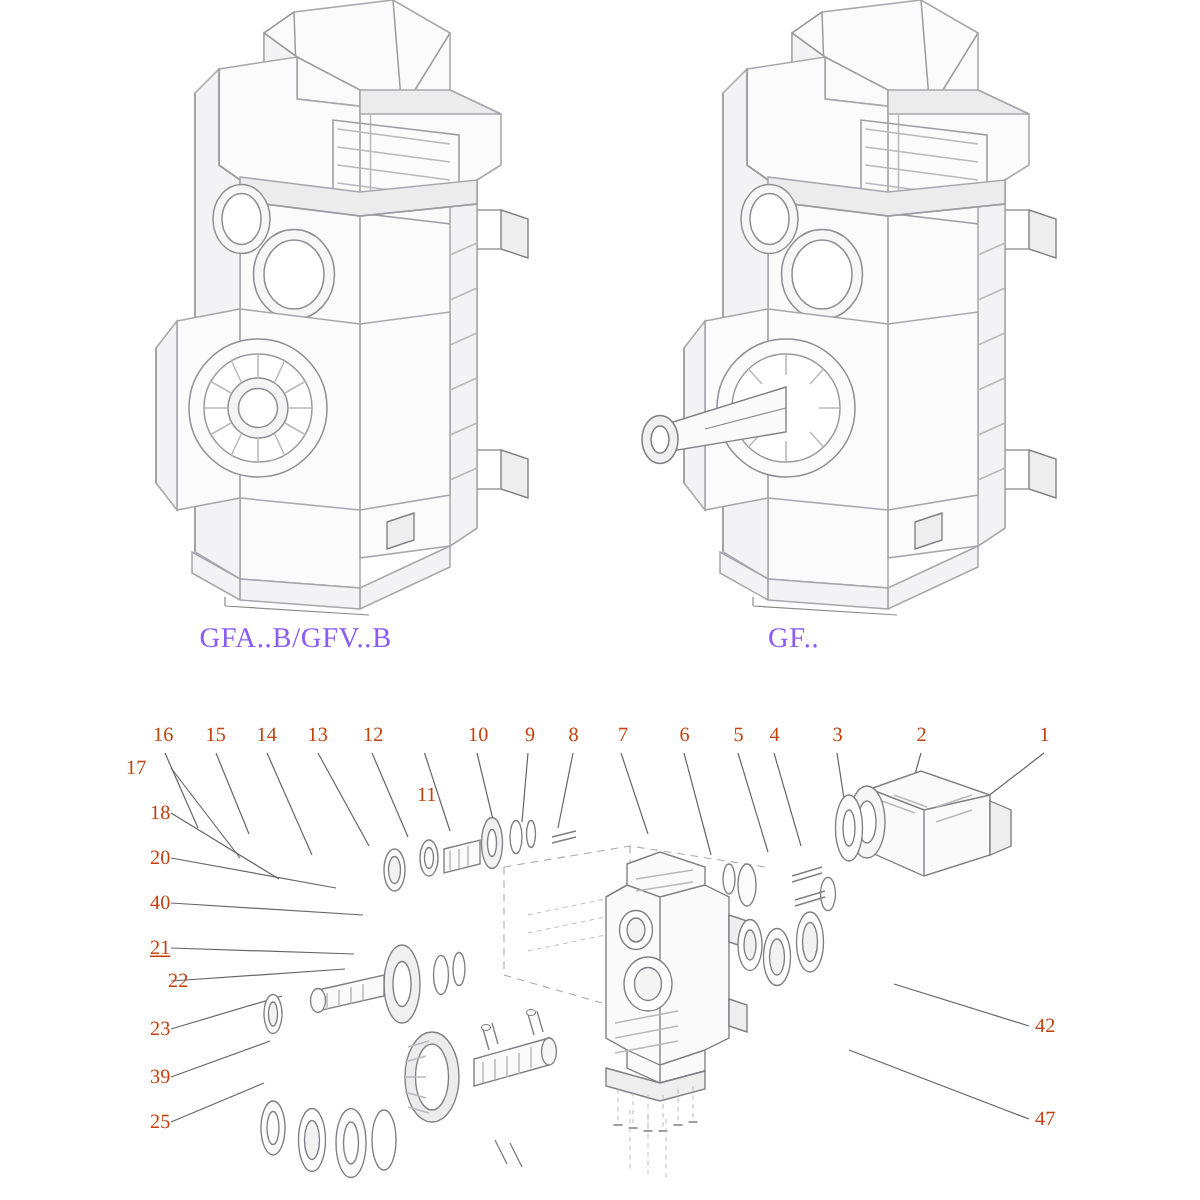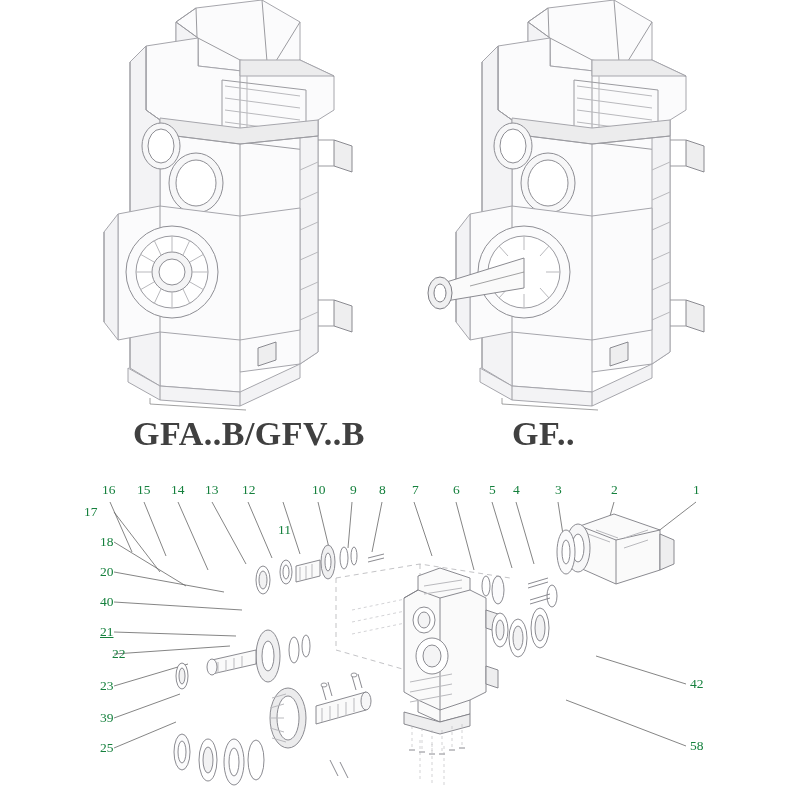--- a/index.html
+++ b/index.html
@@ -26,33 +26,33 @@
     position: absolute;
     left: 0;
     top: 460px;
     width: 800px;
     height: 340px;
   }
   svg { display: block; }
   .cap {
     position: absolute;
     font-family: "Liberation Serif", serif;
-    font-weight: bold;
-    font-size: 34px;
-    color: #404040;
+    font-weight: normal;
+    font-size: 19px;
+    color: #8b5cf6;
     letter-spacing: 0.5px;
     white-space: nowrap;
   }
   #caption-left { left: 133px; top: 415px; }
   #caption-right { left: 512px; top: 415px; }
   .lbl {
     position: absolute;
     font-family: "Liberation Serif", serif;
     font-size: 13.5px;
-    color: #15803d;
+    color: #c2410c;
     white-space: nowrap;
   }
   .hline { stroke: #666; stroke-width: 0.8; fill: none; }
   .thin { stroke: #8a8a8a; stroke-width: 0.8; fill: none; }
   .body-ln { stroke: #9b9ba0; stroke-width: 1; fill: none; }
   .body-fill-a { fill: #fbfbfc; stroke: #a6a6ac; stroke-width: 1; }
   .body-fill-b { fill: #f3f3f5; stroke: #a6a6ac; stroke-width: 1; }
   .body-fill-c { fill: #ececed; stroke: #a6a6ac; stroke-width: 1; }
   .hatch { stroke: #b9b9bd; stroke-width: 1; fill: none; }
   .part-ln { stroke: #7e7e84; stroke-width: 0.9; fill: none; }
@@ -450,16 +450,16 @@
     <div class="lbl" style="left:100px; top:74px;text-align:center;">18</div>
     <div class="lbl" style="left:100px; top:104px;">20</div>
     <div class="lbl" style="left:100px; top:134px;">40</div>
     <div class="lbl" style="left:100px; top:164px;text-decoration:underline;">21</div>
     <div class="lbl" style="left:112px; top:186px;">22</div>
     <div class="lbl" style="left:100px; top:218px;">23</div>
     <div class="lbl" style="left:100px; top:250px;">39</div>
     <div class="lbl" style="left:100px; top:280px;">25</div>
 
     <div class="lbl" style="left:690px; top:216px;">42</div>
-    <div class="lbl" style="left:690px; top:278px;">58</div>
+    <div class="lbl" style="left:690px; top:278px;">47</div>
   </div>
 
 </div>
 
 </body></html>

